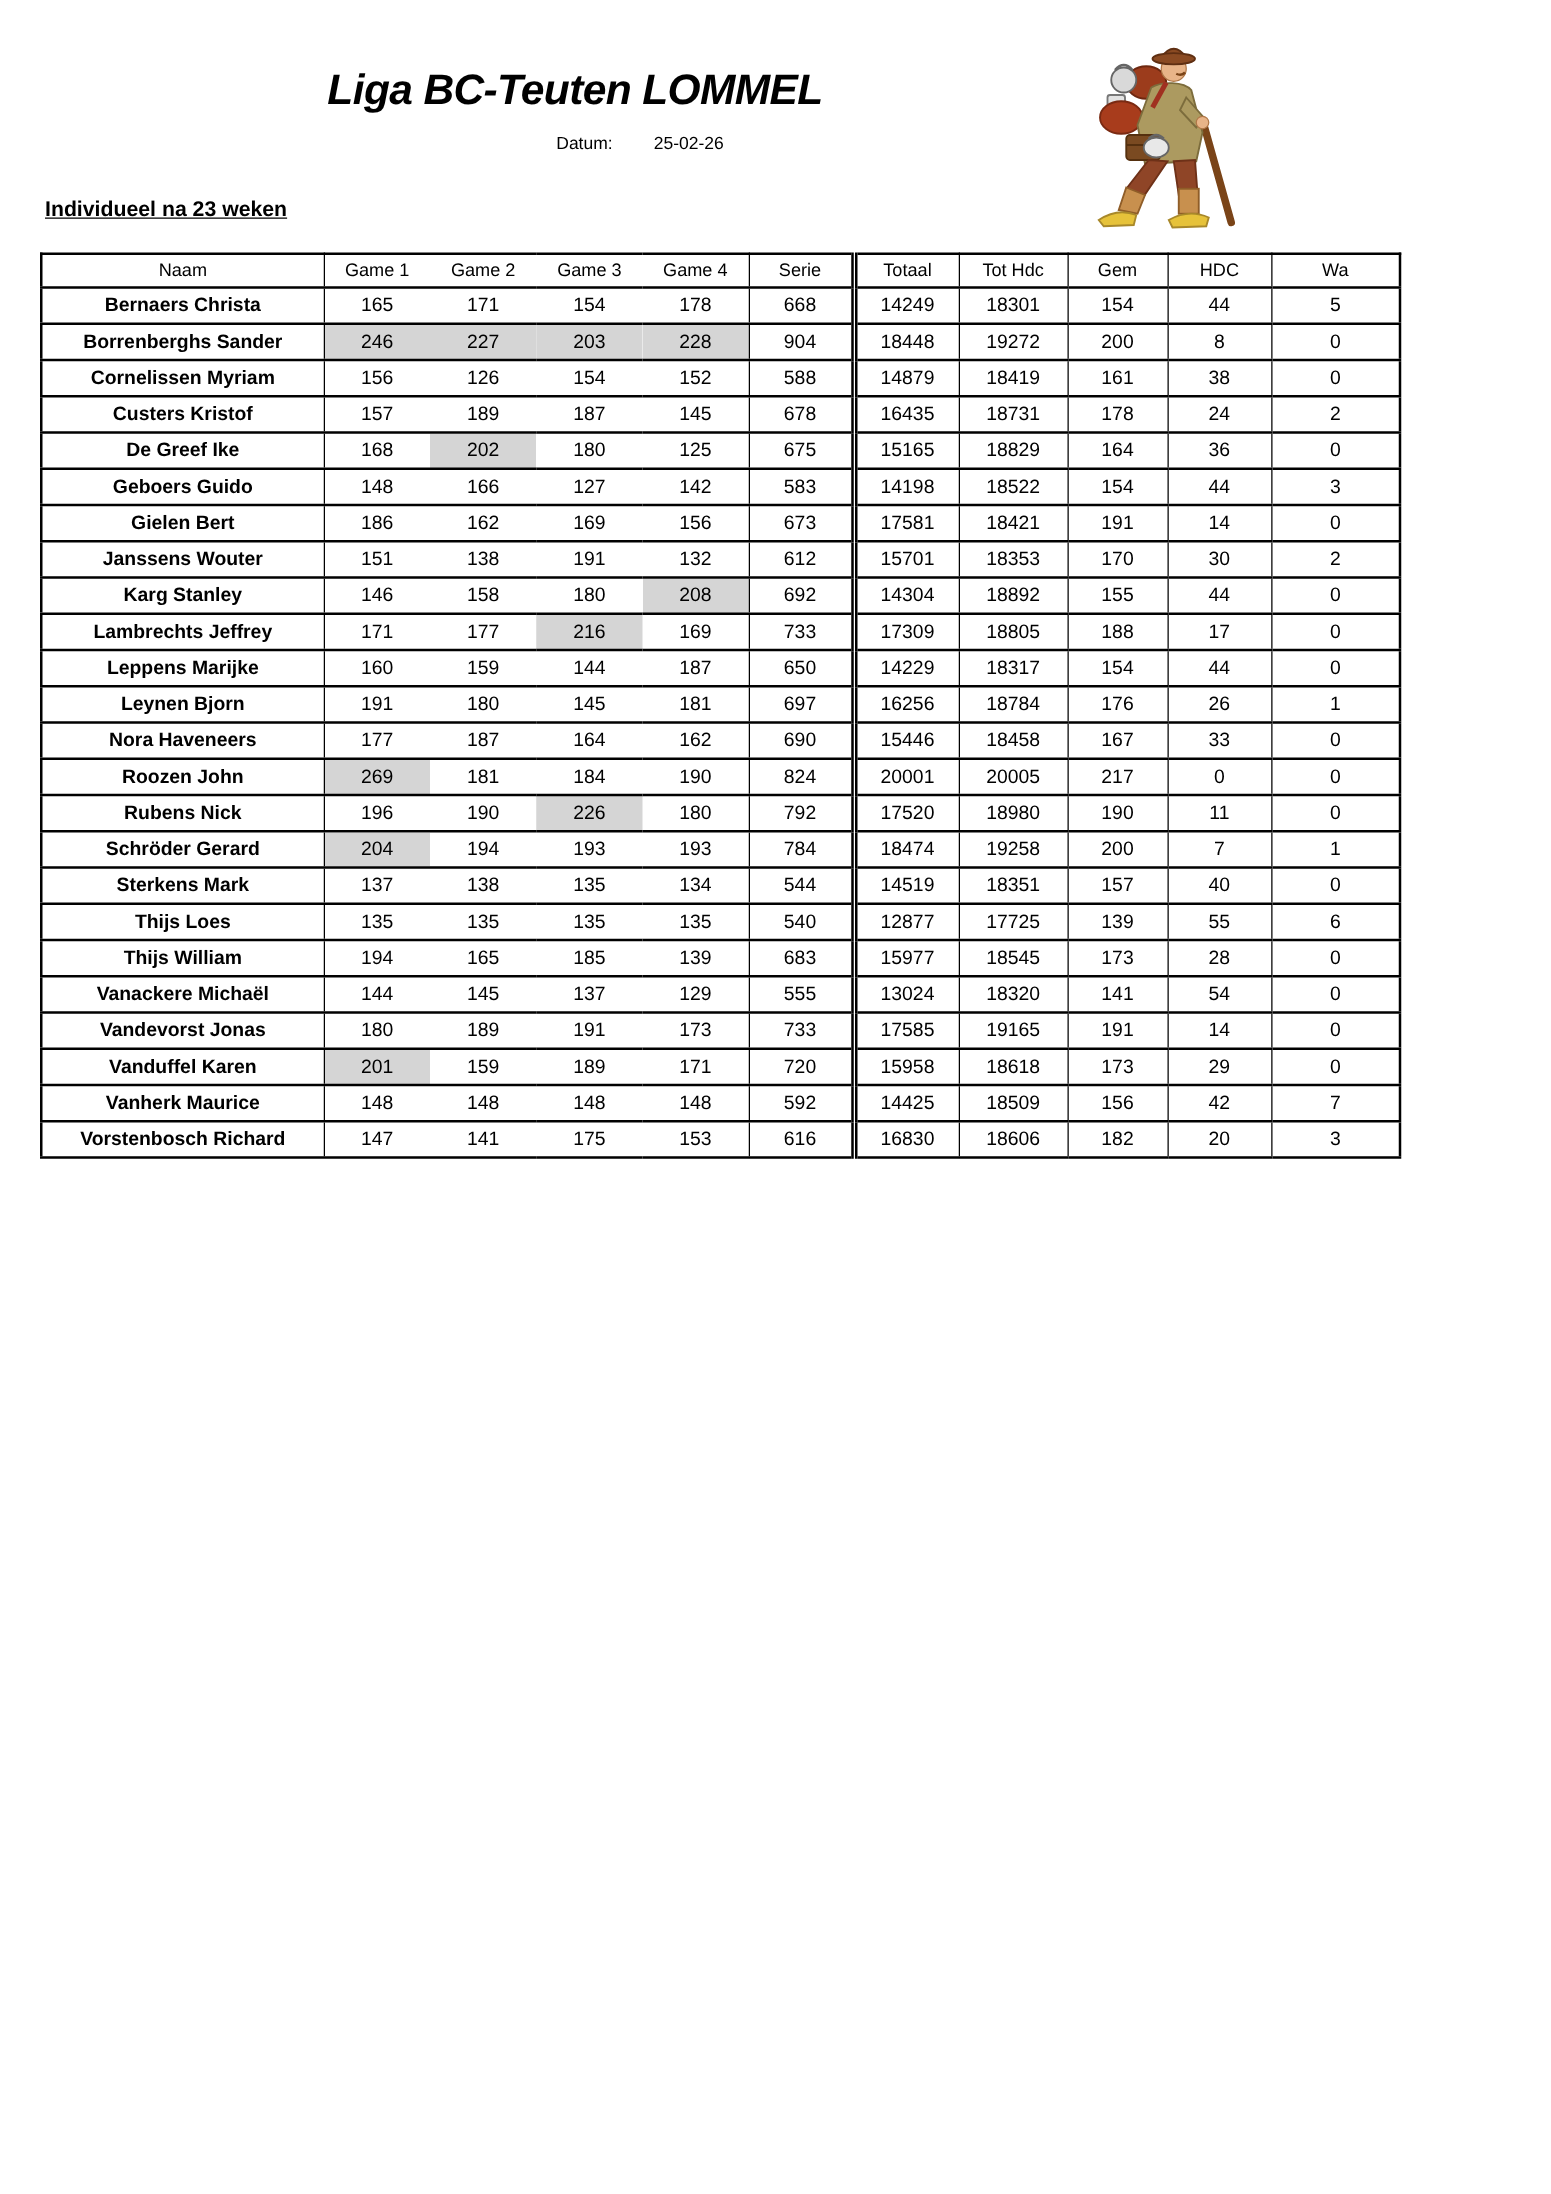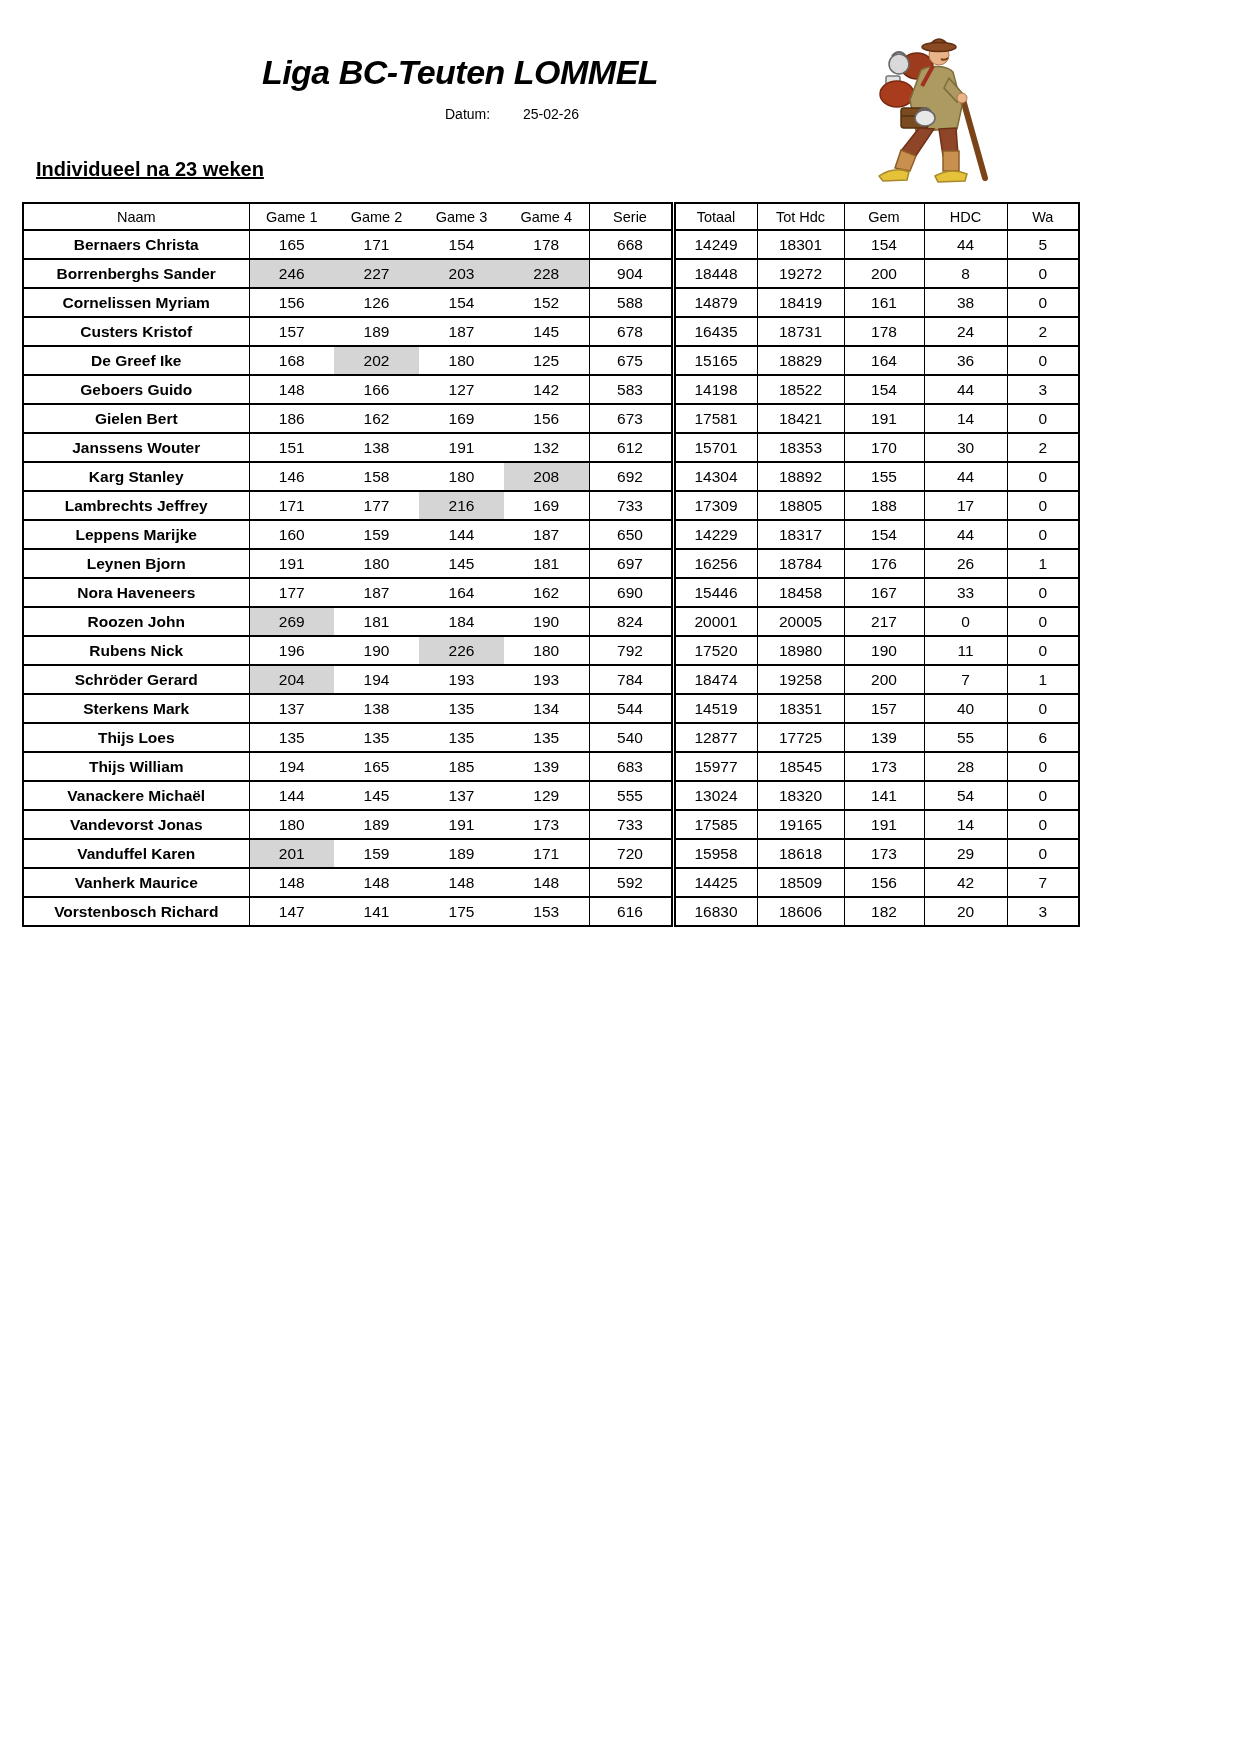--- a/index.html
+++ b/index.html
@@ -24,51 +24,51 @@
   .datum-label {
     position: absolute; top: 106px; left: 445px;
     font-size: 14px;
   }
   .datum-value {
     position: absolute; top: 106px; left: 523px;
     font-size: 14px;
   }
   .subtitle {
     position: absolute; top: 158px; left: 36px;
-    font-size: 20px;
+    font-size: 17px;
     font-weight: bold;
     text-decoration: underline;
   }
   .logo {
     position: absolute; top: 28px; left: 858px;
     width: 152px; height: 160px;
   }
   table.results {
-    position: absolute; top: 202px; left: 22px;
+    position: absolute; top: 202px; left: 32px;
     border-collapse: collapse;
     table-layout: fixed;
     border: 2px solid #000;
   }
   table.results th, table.results td {
     border-bottom: 2px solid #000;
     padding: 0;
     overflow: hidden;
     white-space: nowrap;
     vertical-align: middle;
   }
   table.results th { height: 27px; font-weight: normal; font-size: 14.5px; text-align: center; }
   table.results td { height: 29px; font-size: 15.5px; text-align: center; }
   th.name  { width: 226px; font-weight: bold; font-size: 17px; }
   th.game  { width: 85px; margin-top: 32px; }
   th.serie { width: 84px; }
   th.totaal{ width: 84px; }
   th.tothdc{ width: 87px; }
   th.gem   { width: 80px; }
   th.hdc   { width: 83px; }
-  th.wa    { width: 72px; }
+  th.wa    { width: 103px; }
   td.name  { font-weight: bold; font-size: 16px; text-align: left; padding-left: 8px; }
   .name    { border-right: 1.5px solid #000; }
   .serie   { border-left: 1.5px solid #000; }
   .totaal  { border-left: 5px double #000; }
   .tothdc, .gem, .hdc, .wa { border-left: 1.5px solid #000; }
 </style>
 </head>
 <body>
 
 <div class="page-title">Liga BC-Teuten LOMMEL</div>

